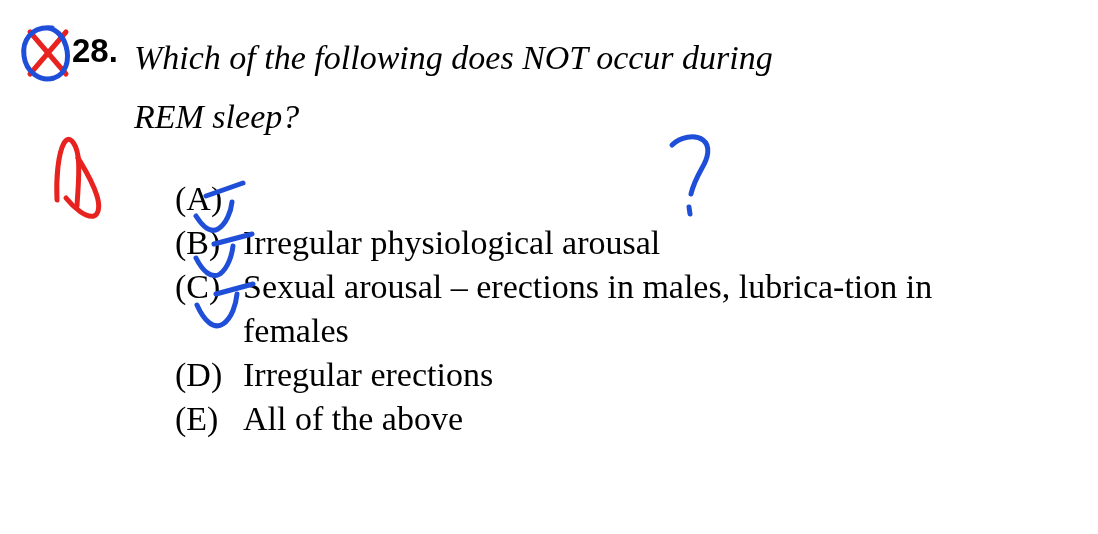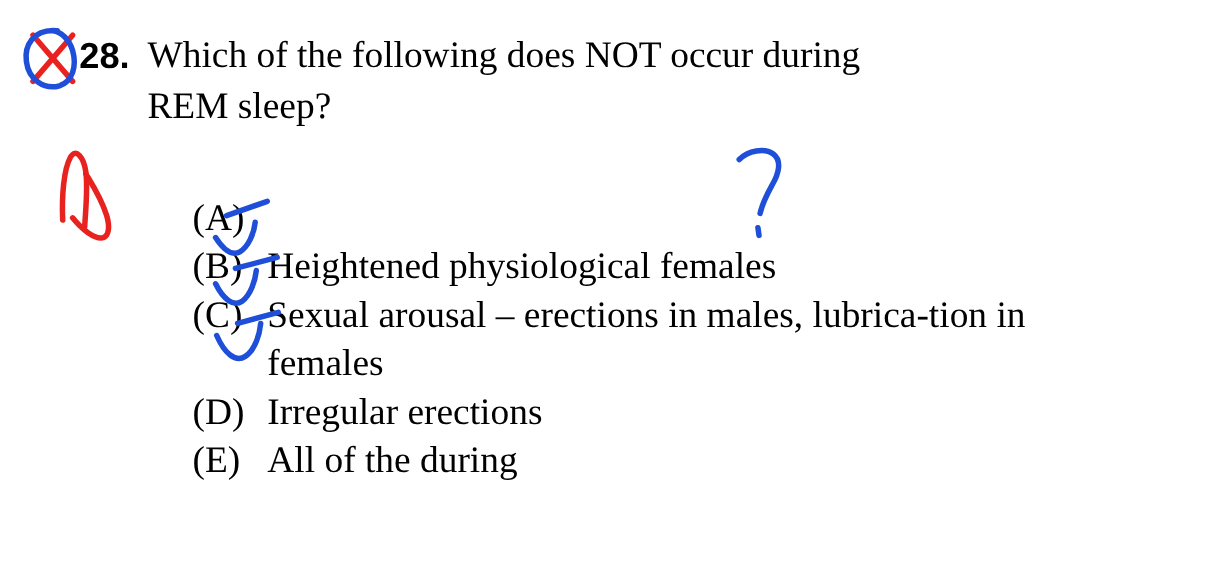--- a/index.html
+++ b/index.html
@@ -33,22 +33,23 @@
   .q-number {
     font-family: "Liberation Sans", sans-serif;
     font-weight: bold;
     font-size: 33px;
     line-height: 46px;
     width: 62px;
     flex: 0 0 62px;
   }
   .q-text {
     font-size: 34px;
-    line-height: 46px;
+    line-height: 59px;
     max-width: 700px;
+    font-style: italic;
   }
 
   
   .choices {
     position: absolute;
     left: 175px;
     top: 177px;
     width: 900px;
   }
   .choice {
@@ -88,36 +89,36 @@
   </div>
 
   <div class="choices">
 
     <div class="choice">
       <span class="choice-label">(A)</span>
     </div>
 
     <div class="choice">
       <span class="choice-label">(B)</span>
-      <span class="choice-text">Heightened physiological females</span>
+      <span class="choice-text">Irregular physiological arousal</span>
     </div>
 
     <div class="choice">
       <span class="choice-label">(C)</span>
       <span class="choice-text">Sexual arousal – erections in males, lubrica-tion in females</span>
     </div>
 
     <div class="choice">
       <span class="choice-label">(D)</span>
       <span class="choice-text">Irregular erections</span>
     </div>
 
     <div class="choice">
       <span class="choice-label">(E)</span>
-      <span class="choice-text">All of the during</span>
+      <span class="choice-text">All of the above</span>
     </div>
 
   </div>
 
   <svg class="ink" viewBox="0 0 1098 534">
 
     <g>
       <path d="M30 32 L66 74" stroke="#e8231f" stroke-width="5" fill="none" stroke-linecap="round"></path>
       <path d="M66 32 L30 74" stroke="#e8231f" stroke-width="5" fill="none" stroke-linecap="round"></path>
     </g>

